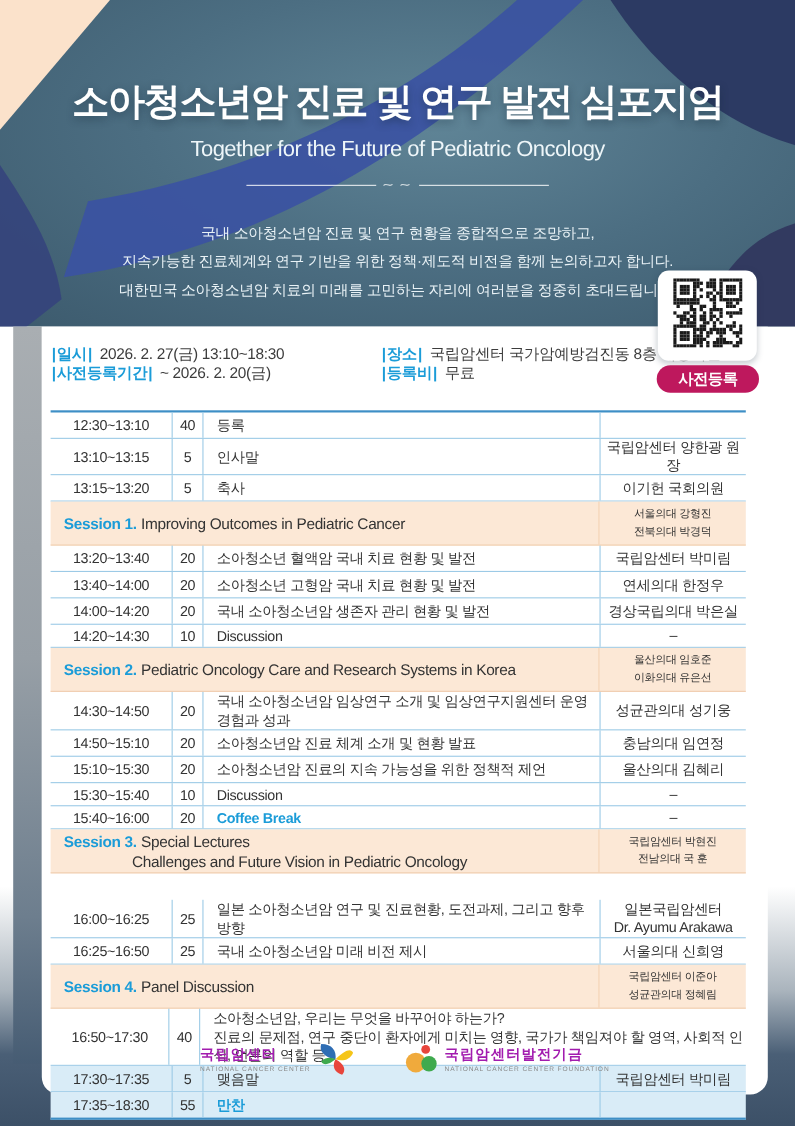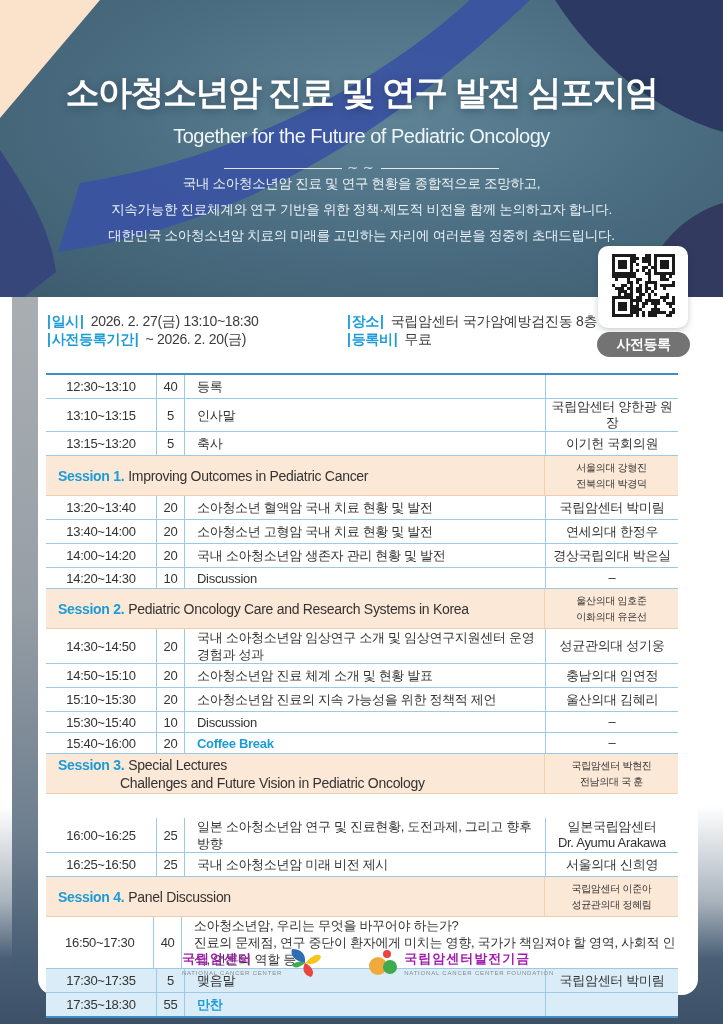--- a/index.html
+++ b/index.html
@@ -18,21 +18,21 @@
   .hero svg.shapes{position:absolute;top:0;left:0;}
   .hero-content{position:relative;padding-top:70px;text-align:center;}
   .hero-title{
     color:#ffffff;font-size:34px;font-weight:bold;letter-spacing:-1.5px;
     text-shadow:0 2px 8px rgba(20,40,55,.45);
   }
   .hero-sub{color:#eef6f9;font-size:20px;margin-top:9px;letter-spacing:-.5px;}
   .ornament{margin-top:17px;display:flex;align-items:center;justify-content:center;gap:6px;}
   .ornament .line{display:inline-block;width:118px;height:1px;background:rgba(255,255,255,.85);}
   .ornament .mid{color:rgba(255,255,255,.9);font-size:9px;letter-spacing:2px;line-height:6px;}
-  .hero-intro{margin-top:0;color:#e9f2f6;font-size:13.5px;line-height:26px;letter-spacing:-.3px;}
+  .hero-intro{margin-top:28px;color:#e9f2f6;font-size:13.5px;line-height:26px;letter-spacing:-.3px;}
   
   .lower-bg{
     position:absolute;top:297px;left:0;width:723px;height:727px;
     background:linear-gradient(180deg,#ffffff 0%,#ffffff 70%,#aab4bd 83%,#4a5f76 91%,#3c5067 100%);
   }
   .strip{position:absolute;top:297px;height:670px;
     background:linear-gradient(180deg,#a9aeb2 0%,#979fa6 45%,#6d7e8e 80%,#465c73 100%);}
   .strip.left{left:12px;width:26px;}
   .strip.right{right:12px;width:23px;}
   .card{
@@ -45,21 +45,21 @@
   .detail-item{font-size:14px;color:#3c3c3c;letter-spacing:-.3px;white-space:nowrap;}
   .detail-label{color:#1b9cd8;font-weight:bold;}
   .detail-label .bar{font-weight:bold;padding:0 1px;}
   .detail-value{margin-left:6px;color:#3c3c3c;font-weight:500;}
   .qr-card{
     position:absolute;top:-51px;right:10px;width:90px;height:82px;background:#ffffff;
     border-radius:10px;box-shadow:0 2px 6px rgba(30,50,70,.25);
     display:flex;align-items:center;justify-content:center;
   }
   .register-btn{
-    position:absolute;top:35px;right:8px;width:93px;height:25px;background:#737373;
+    position:absolute;top:35px;right:8px;width:93px;height:25px;background:#be185d;
     border:none;border-radius:13px;color:#ffffff;font-weight:bold;font-size:14px;
     font-family:inherit;display:flex;align-items:center;justify-content:center;cursor:pointer;
     letter-spacing:-.5px;
   }
   
   .schedule{margin:24px 20px 0 8px;border-top:2px solid #3e8fc6;}
   .t-row{display:flex;align-items:stretch;min-height:23px;border-bottom:1px solid #9ccae6;}
   .t-row.small{min-height:20px;}
   .t-row.mid{min-height:31px;margin-top:24px;}
   .t-row.big{min-height:48px;}

